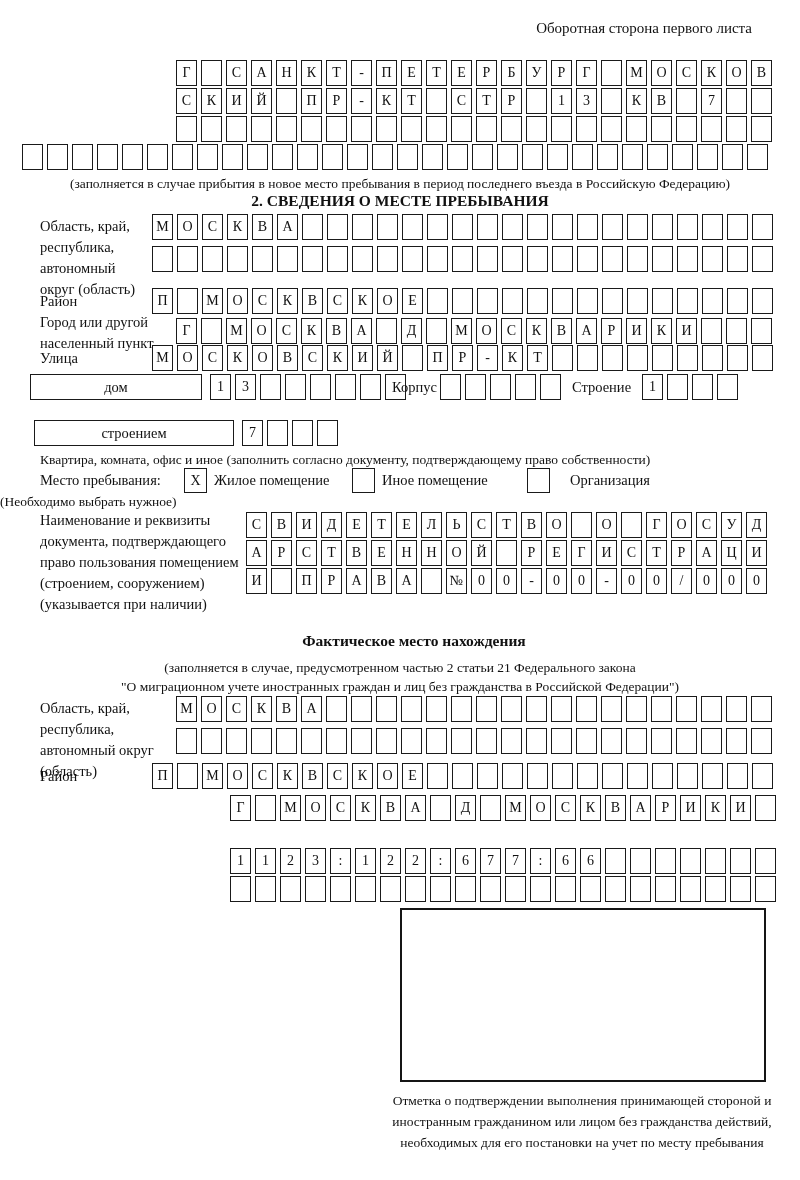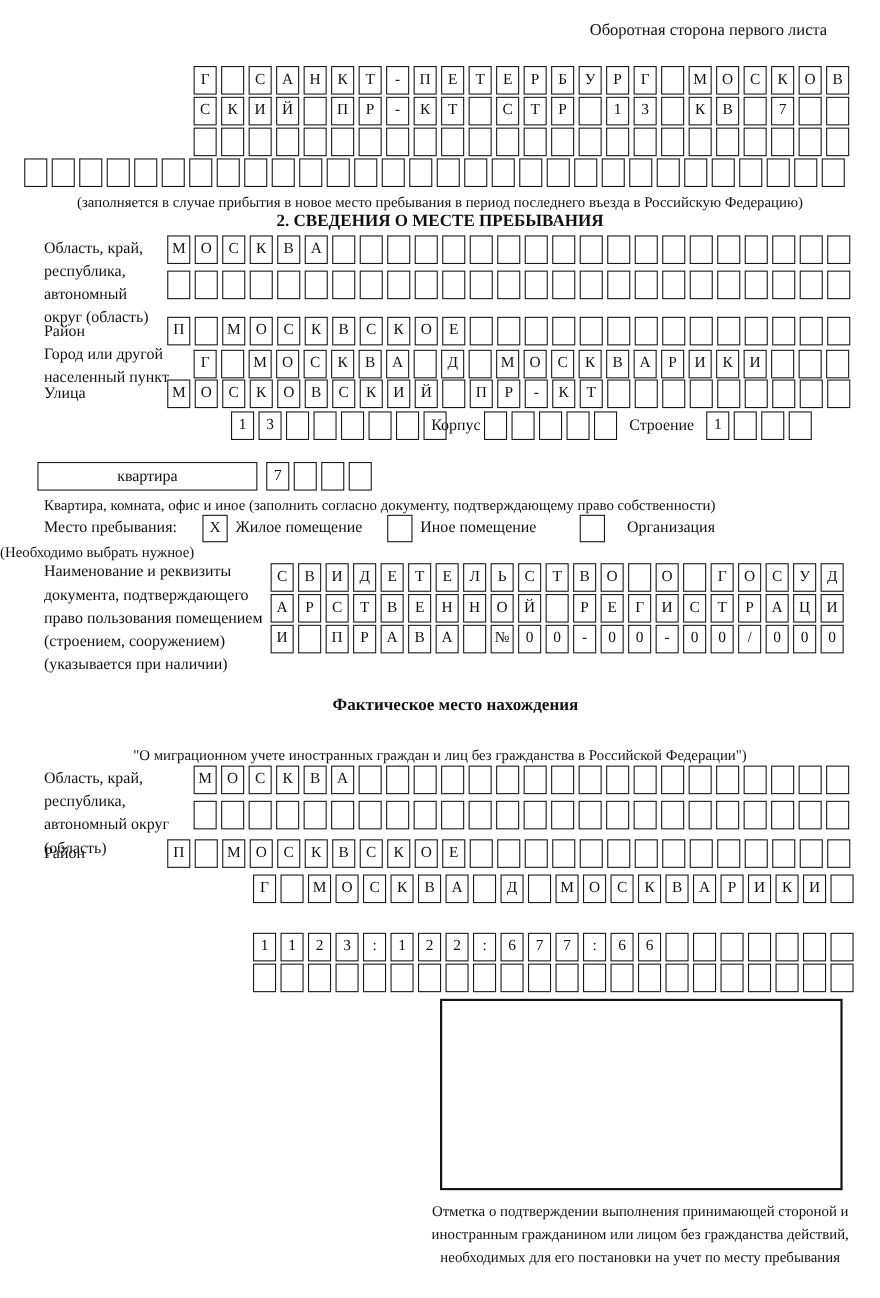--- a/index.html
+++ b/index.html
@@ -295,20 +295,21 @@
       <span class="cell"></span>
       <span class="cell"></span>
       <span class="cell"></span>
       <span class="cell"></span>
       <span class="cell"></span>
       <span class="cell"></span>
       <span class="cell"></span>
       <span class="cell"></span>
     </div>
 
+  <div class="abs widebox" style="top:374px;left:30px;width:172px;">дом</div>
   <div class="abs boxrow" style="top:374px;left:210px;">
       <span class="cell">1</span>
       <span class="cell">3</span>
       <span class="cell"></span>
       <span class="cell"></span>
       <span class="cell"></span>
       <span class="cell"></span>
       <span class="cell"></span>
       <span class="cell"></span>
     </div>
@@ -321,21 +322,21 @@
       <span class="cell"></span>
     </div>
   <div class="abs lbl" style="top:377px;left:572px;">Строение</div>
   <div class="abs boxrow" style="top:374px;left:642px;">
       <span class="cell">1</span>
       <span class="cell"></span>
       <span class="cell"></span>
       <span class="cell"></span>
     </div>
 
-  <div class="abs widebox" style="top:420px;left:34px;width:200px;">квартира</div>
+  <div class="abs widebox" style="top:420px;left:34px;width:200px;">строением</div>
   <div class="abs boxrow" style="top:420px;left:242px;">
       <span class="cell">7</span>
       <span class="cell"></span>
       <span class="cell"></span>
       <span class="cell"></span>
     </div>
   <div class="abs cap" style="top:450px;left:40px;">Квартира, комната, офис и иное (заполнить согласно документу, подтверждающему право собственности)</div>
 
   <div class="abs lbl" style="top:470px;left:40px;">Место пребывания:</div>
   <div class="abs checkbox" style="top:468px;left:184px;">X</div>
@@ -411,20 +412,21 @@
       <span class="cell">-</span>
       <span class="cell">0</span>
       <span class="cell">0</span>
       <span class="cell">/</span>
       <span class="cell">0</span>
       <span class="cell">0</span>
       <span class="cell">0</span>
     </div>
 
   <div class="abs title" style="top:632px;padding-left:28px;">Фактическое место нахождения</div>
+  <div class="abs cap cap-center" style="top:658px;">(заполняется в случае, предусмотренном частью 2 статьи 21 Федерального закона</div>
   <div class="abs cap cap-center" style="top:677px;">"О миграционном учете иностранных граждан и лиц без гражданства в Российской Федерации")</div>
 
   <div class="abs lbl" style="top:698px;left:40px;width:135px;">Область, край, республика, автономный округ (область)</div>
   <div class="abs boxrow" style="top:696px;left:176px;">
       <span class="cell">М</span>
       <span class="cell">О</span>
       <span class="cell">С</span>
       <span class="cell">К</span>
       <span class="cell">В</span>
       <span class="cell">А</span>

